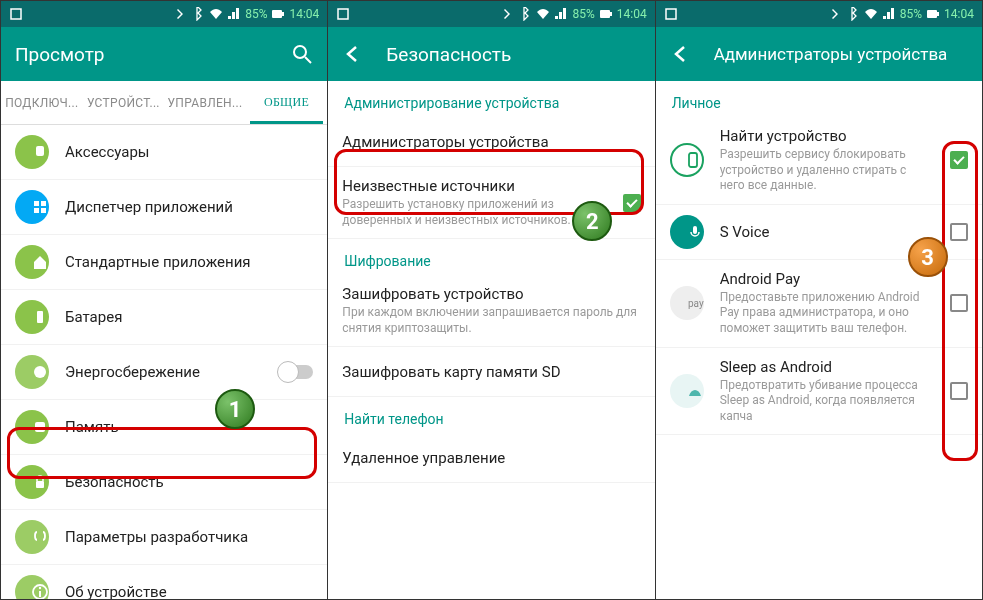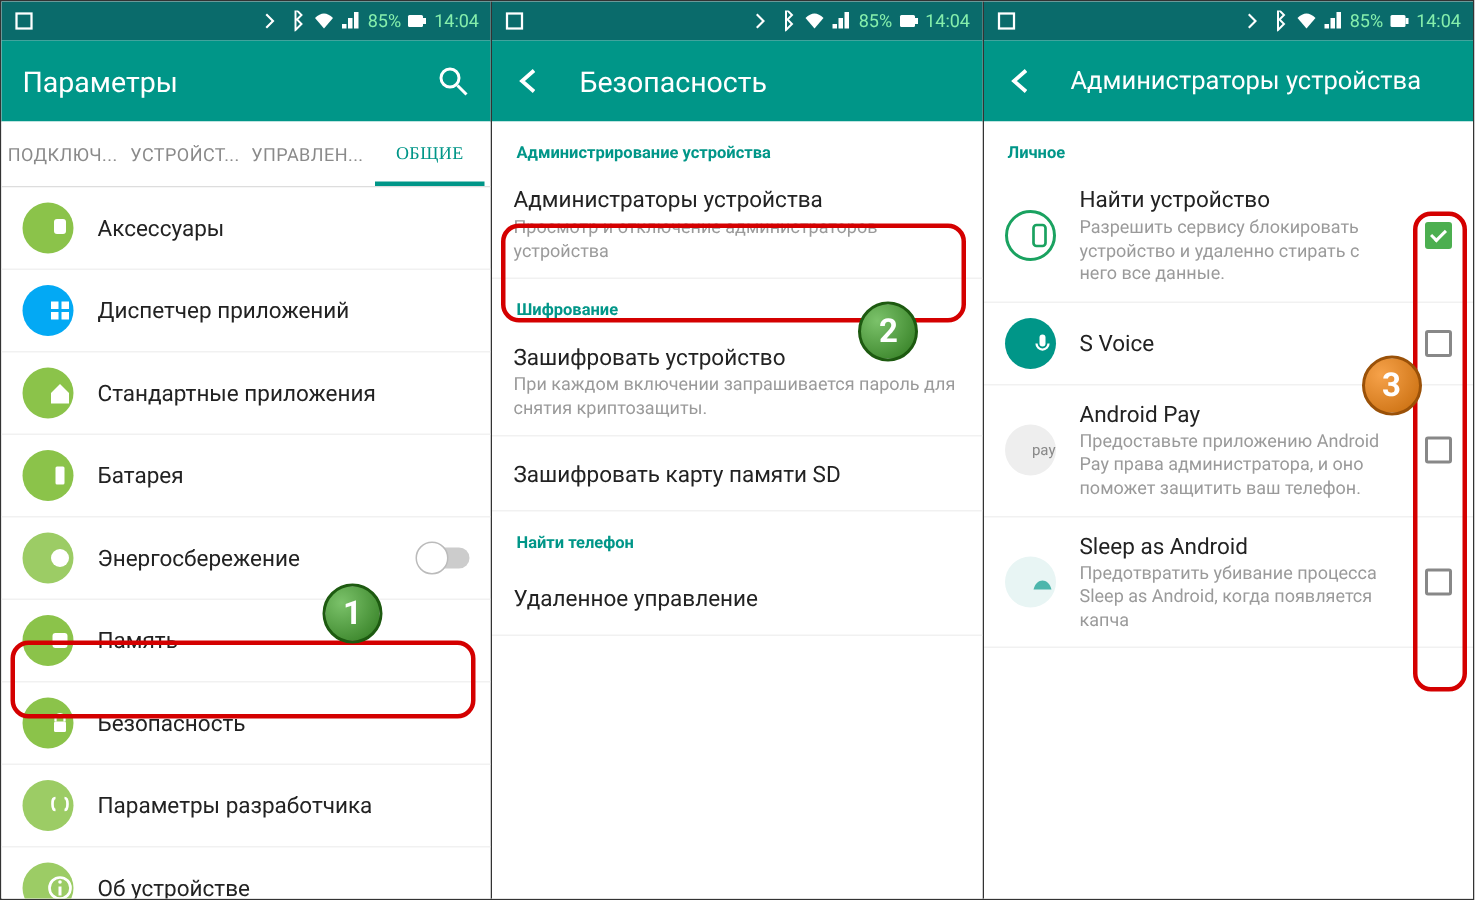--- a/index.html
+++ b/index.html
@@ -19,21 +19,21 @@
 .appbar svg { width: 22px; height: 22px; fill: #fff; }
 
 
 .tabs { height: 44px; background: #fff; display: flex; border-bottom: 1px solid #ddd; font-size: 12px; color: #8a8a8a; }
 .tab { flex: 1; display: flex; align-items: center; justify-content: center; position: relative; letter-spacing: .3px; }
 .tab.active { color: #009688; font-weight: 500; font-family: Liberation Serif, serif; }
 .tab.active::after { content: ""; position: absolute; left: 4px; right: 4px; bottom: 0; height: 3px; background: #009688; }
 
 
 .list { flex: 1; overflow: hidden; background: #fff; }
-.section { padding: 14px 16px 6px; color: #009688; font-size: 11px; font-weight: 700; }
+.section { padding: 14px 16px 6px; color: #009688; font-size: 14px; font-weight: 400; }
 .row { display: flex; align-items: center; padding: 10px 14px; gap: 16px; border-bottom: 1px solid #f1f1f1; min-height: 50px; }
 .row .icon { width: 34px; height: 34px; border-radius: 50%; display: flex; align-items: center; justify-content: flex-end; flex-shrink: 0; }
 .row .texts { flex: 1; }
 .row .title { font-size: 15px; color: #222; }
 .row .sub { font-size: 12px; color: #9a9a9a; margin-top: 2px; line-height: 1.3; }
 .checkbox { width: 18px; height: 18px; border: 2px solid #888; border-radius: 2px; flex-shrink: 0; display: flex; align-items: center; justify-content: center; }
 .checkbox.checked { background: #4caf50; border-color: #4caf50; }
 .checkbox.checked::after { content: ""; width: 4px; height: 8px; border: solid #fff; border-width: 0 2px 2px 0; transform: rotate(45deg); margin-top: -2px; }
 .toggle { width: 34px; height: 14px; background: #ccc; border-radius: 7px; position: relative; }
 .toggle::after { content: ""; position: absolute; width: 20px; height: 20px; background: #fff; border: 1px solid #bbb; border-radius: 50%; top: -4px; left: -2px; }
@@ -76,21 +76,21 @@
           <path d="M1 12h3V9H1zm4 0h3V5H5zm4 0h3V1H9z"></path>
         </svg>
     <span>85%</span>
     <svg>
           <rect x="1" y="3" width="10" height="8" rx="1"></rect>
           <rect x="11" y="5" width="2" height="4"></rect>
         </svg>
     <span>14:04</span>
   </div>
   <div class="appbar">
-    <span>Параметры</span>
+    <span>Просмотр</span>
     <span class="spacer"></span>
     <svg>
           <circle cx="9" cy="9" r="6" fill="none" stroke="#fff" stroke-width="2"></circle>
           <line x1="14" y1="14" x2="20" y2="20" stroke="#fff" stroke-width="2"></line>
         </svg>
   </div>
   <div class="tabs">
     <div class="tab">ПОДКЛЮЧ...</div>
     <div class="tab">УСТРОЙСТ...</div>
     <div class="tab">УПРАВЛЕН...</div>
@@ -228,22 +228,28 @@
     <svg>
           <path d="M14 4l-8 7 8 7" fill="none" stroke="#fff" stroke-width="2.5"></path>
         </svg>
     <span>Безопасность</span>
   </div>
   <div class="list">
     <div class="section">Администрирование устройства</div>
     <div class="row">
           <div class="texts">
             <div class="title">Администраторы устройства</div>
-            <div class="sub">Просмотр и отключение администраторов устройства</div>
-          </div>
+          </div>
+        </div>
+    <div class="row">
+          <div class="texts">
+            <div class="title">Неизвестные источники</div>
+            <div class="sub">Разрешить установку приложений из доверенных и неизвестных источников.</div>
+          </div>
+          <div class="checkbox checked"></div>
         </div>
     <div class="section">Шифрование</div>
     <div class="row">
           <div class="texts">
             <div class="title">Зашифровать устройство</div>
             <div class="sub">При каждом включении запрашивается пароль для снятия криптозащиты.</div>
           </div>
         </div>
     <div class="row">
           <div class="texts">

